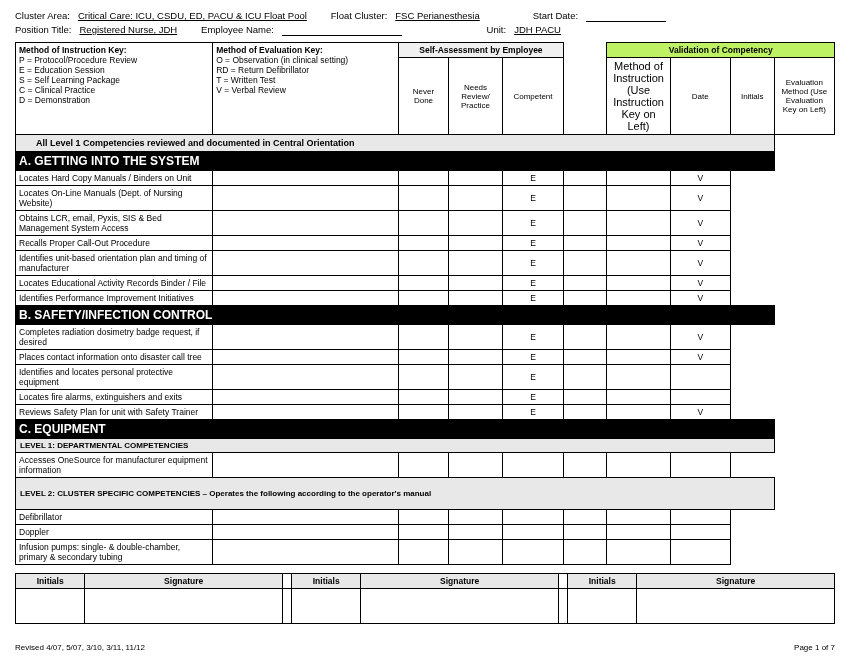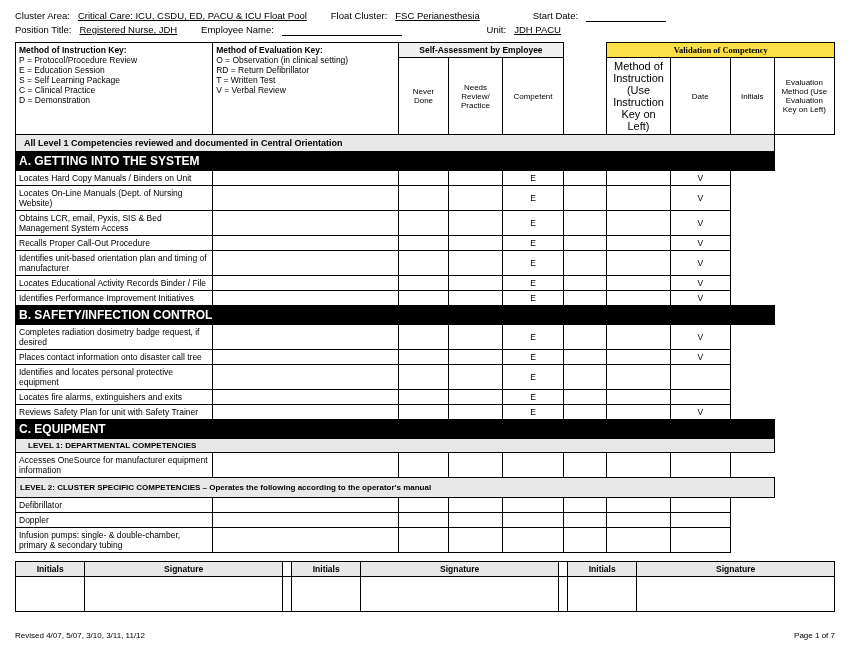--- a/index.html
+++ b/index.html
@@ -93,21 +93,21 @@
     .page-footer {
       display: flex;
       justify-content: space-between;
       margin-top: 19px;
       font-size: 8px;
       align-items: flex-end;
     }
     .all-level-row td {
       font-weight: bold;
       font-size: 9px;
-      padding: 3px 8px;
+      padding: 3px 20px;
       background-color: #e8e8e8;
     }
   </style>
 </head>
 <body>
 
 <div class="header-section">
   <div class="header-line">
     <span>Cluster Area:</span>
     <span class="underline">Critical Care: ICU, CSDU, ED, PACU &amp; ICU Float Pool</span>
@@ -144,21 +144,21 @@
     </td>
     <td rowspan="5" style="vertical-align:top; width:170px;">
       <div class="key-header">Method of Evaluation Key:</div>
       <div>O  = Observation (in clinical setting)</div>
       <div>RD = Return Defibrillator</div>
       <div>T  = Written Test</div>
       <div>V  = Verbal Review</div>
     </td>
     <td colspan="3" class="colspan-header" style="font-weight:bold; font-size:8.5px; background:#f0f0f0;">Self-Assessment by Employee</td>
     <td rowspan="5" style="width:8px; border:none; background:white;"></td>
-    <td colspan="4" class="colspan-header" style="font-weight:bold; font-size:8.5px; background:#fde047;font-family:Liberation Serif, serif;">Validation of Competency</td>
+    <td colspan="4" class="colspan-header" style="font-weight:bold; font-size:8.5px; background:#bef264;">Validation of Competency</td>
   </tr>
   <tr>
     <td rowspan="4" class="col-never center" style="font-size:8px;">
       <div>Never Done</div>
     </td>
     <td rowspan="4" class="col-needs center" style="font-size:8px;">
       <div>Needs Review/ Practice</div>
     </td>
     <td rowspan="4" class="col-comp center" style="font-size:8px;">
       <div>Competent</div>
@@ -313,37 +313,37 @@
     <td class="col-eval center">V</td>
   </tr>
 
   <tr>
     <td colspan="9" class="section-header">
       C.  EQUIPMENT
     </td>
   </tr>
 
   <tr>
-    <td colspan="9" class="level-header" style="padding:2px 12px;">
+    <td colspan="9" class="level-header" style="padding:2px 4px;">
       LEVEL 1: DEPARTMENTAL COMPETENCIES
     </td>
   </tr>
   <tr>
     <td>Accesses OneSource for manufacturer equipment information</td>
     <td class="col-never center"></td>
     <td class="col-needs center"></td>
     <td class="col-comp center"></td>
     <td class="col-method center"></td>
     <td class="col-date center"></td>
     <td class="col-initials center"></td>
     <td class="col-eval center"></td>
   </tr>
 
   <tr>
-    <td colspan="9" class="level-header" style="padding:5px 4px; font-weight:bold;">
+    <td colspan="9" class="level-header" style="padding:11px 4px; font-weight:bold;">
       LEVEL 2: CLUSTER SPECIFIC COMPETENCIES – Operates the following according to the operator's manual
     </td>
   </tr>
   <tr>
     <td>Defibrillator</td>
     <td class="col-never center"></td>
     <td class="col-needs center"></td>
     <td class="col-comp center"></td>
     <td class="col-method center"></td>
     <td class="col-date center"></td>

